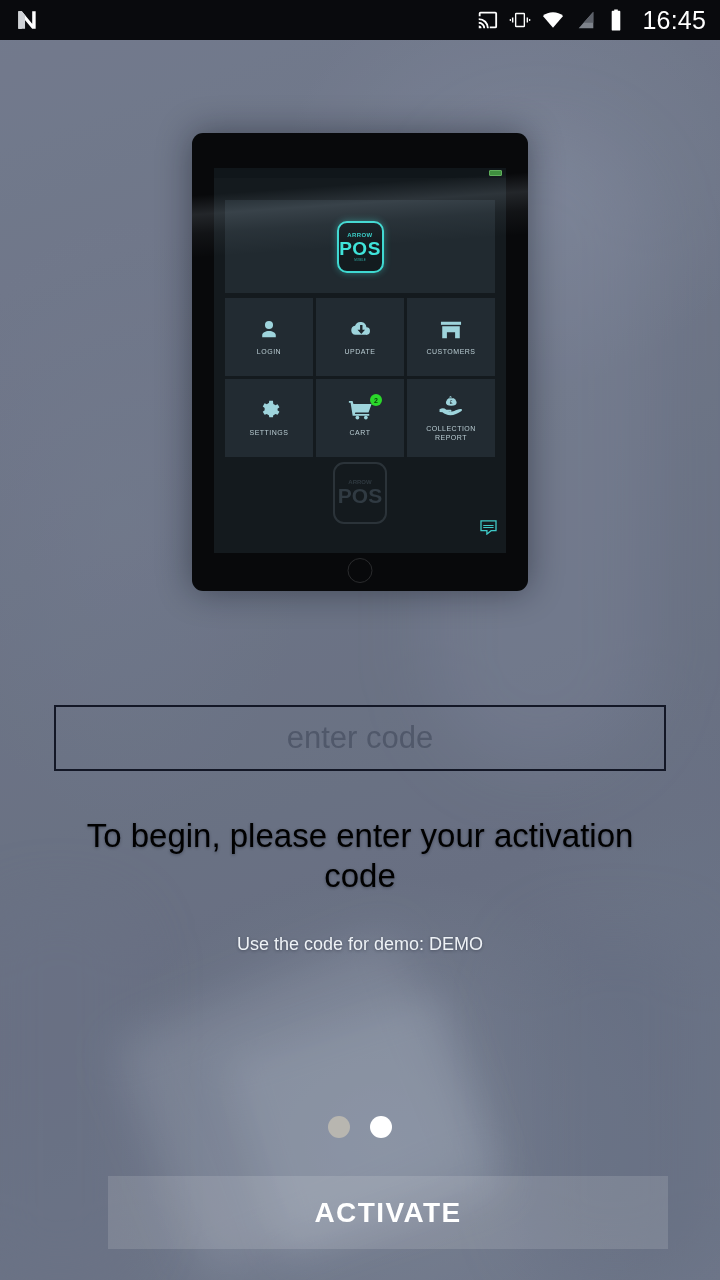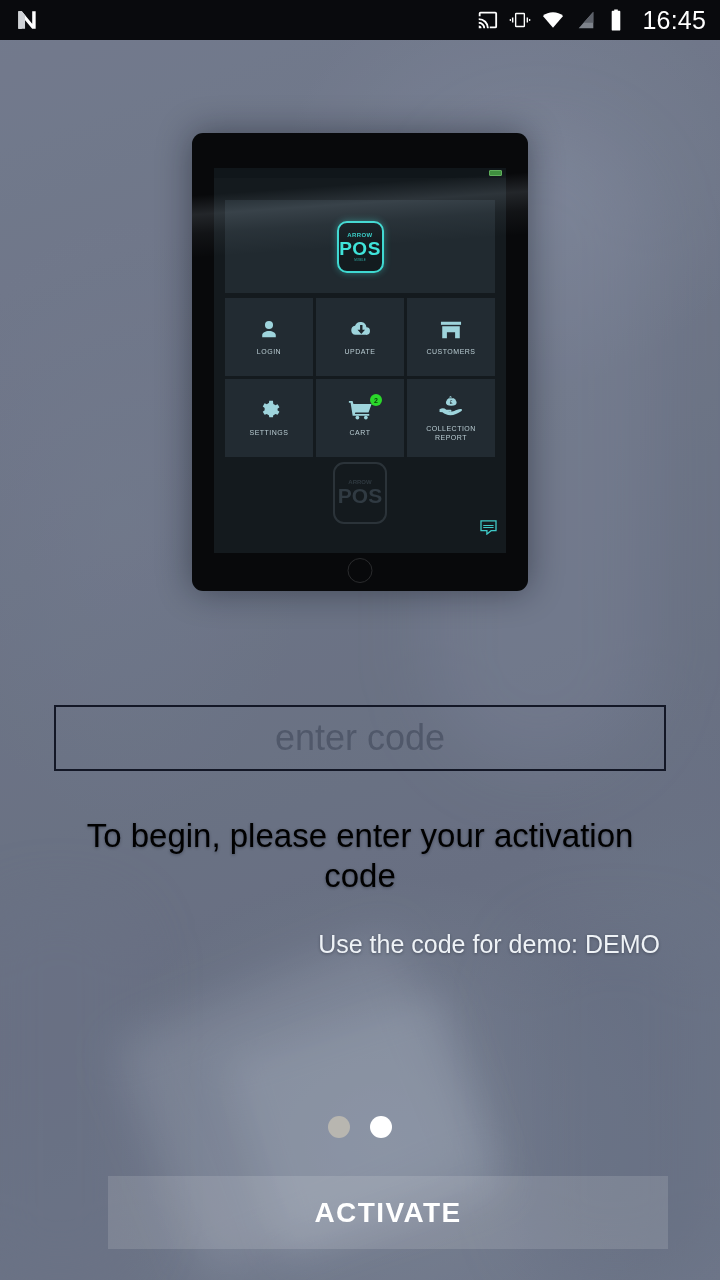--- a/index.html
+++ b/index.html
@@ -202,44 +202,44 @@
   }
 
   
   .code-input{
     position:absolute;
     left:54px; top:705px;
     width:612px; height:66px;
     border:2px solid #131726;
     background:transparent;
     color:#ffffff;
-    font-size:36px;
+    font-size:31px;
     text-align:center;
     font-family:"Liberation Sans", sans-serif;
     outline:none;
     z-index:20;
   }
   .code-input::placeholder{ color:#50586a; opacity:1; }
 
   .headline{
     position:absolute;
     left:60px; top:816px; width:600px;
     text-align:center;
     color:#000000;
     font-size:33px; line-height:40px;
     font-weight:400;
     text-shadow:0 1px 3px rgba(30,36,48,.45);
     z-index:20;
   }
   .subline{
     position:absolute;
     left:60px; top:929px; width:600px;
-    text-align:right;
+    text-align:center;
     color:#eef2f6;
-    font-size:25px; line-height:30px;
+    font-size:18px; line-height:30px;
     font-weight:400;
     text-shadow:0 1px 3px rgba(30,36,48,.45);
     z-index:20;
   }
 
   .dots{
     position:absolute;
     left:0; top:1116px; width:720px;
     display:flex; justify-content:center; gap:20px;
     z-index:20;

